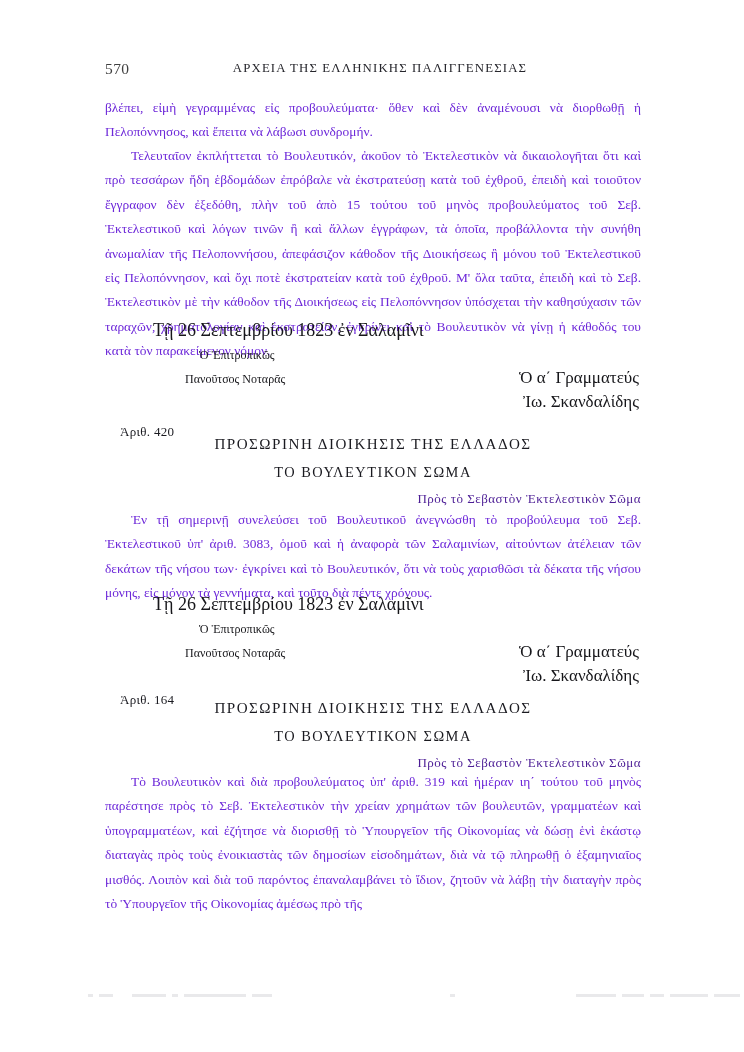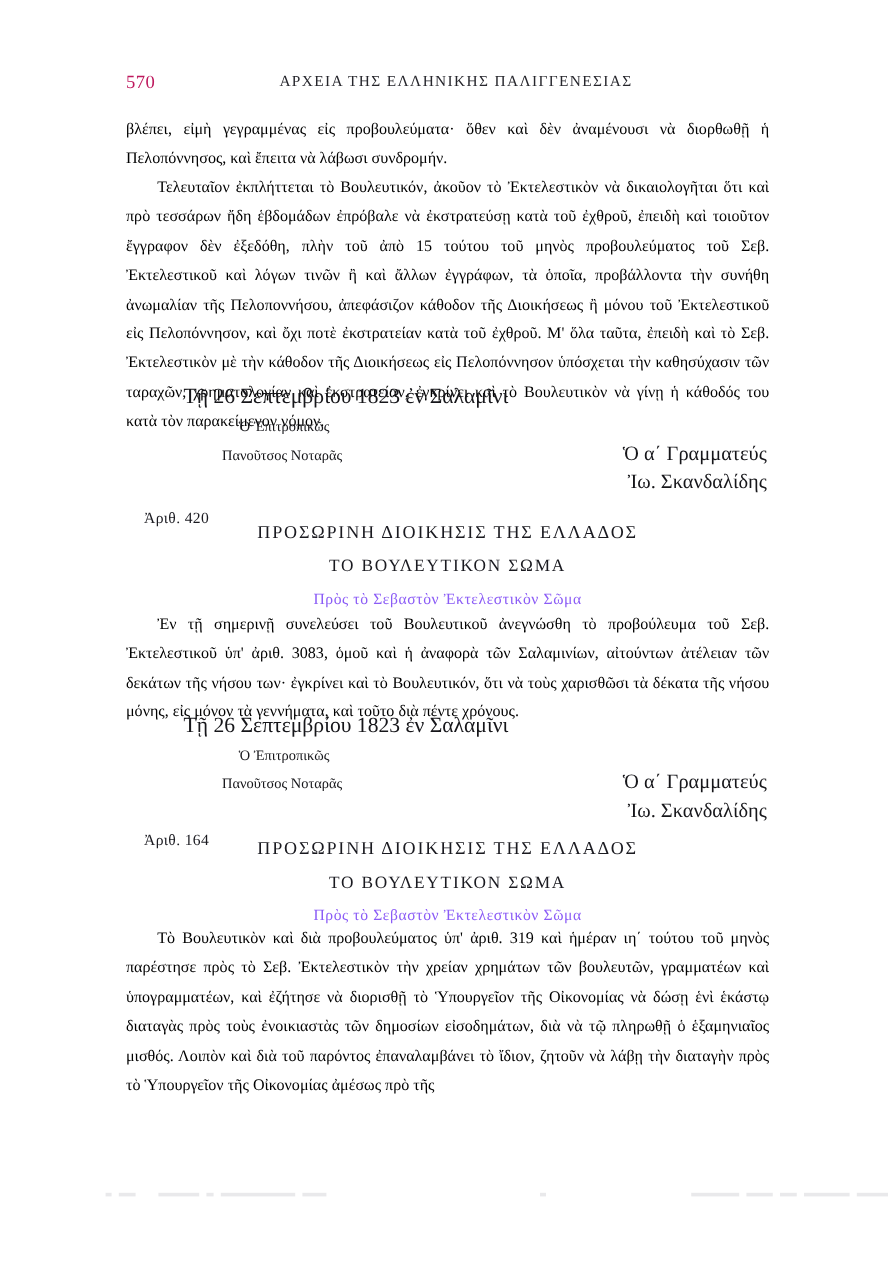--- a/index.html
+++ b/index.html
@@ -24,21 +24,21 @@
     top: 60px;
     width: 744px;
     height: 22px;
   }
   .folio {
     position: absolute;
     left: 105px;
     top: 0;
     font-size: 15.5px;
     letter-spacing: 0.4px;
-    color: #be185d;
+    color: #404040;
   }
   .runhead-title {
     position: absolute;
     left: 0;
     top: 1px;
     width: 744px;
     text-align: center;
     font-size: 12.8px;
     letter-spacing: 1.15px;
     color: #26262c;
@@ -50,21 +50,21 @@
     position: absolute;
     left: 105px;
     width: 536px;
   }
   .para {
     margin: 0;
     font-size: 13.4px;
     line-height: 24.4px;
     text-align: justify;
     text-align-last: left;
-    color: #000000;
+    color: #6d28d9;
     hyphens: none;
   }
   .para.indent { text-indent: 26px; }
   .para.cont   { text-indent: 0; }
 
   
   .sig {
     position: absolute;
     left: 105px;
     width: 536px;
@@ -121,21 +121,22 @@
   .head-sub {
     font-size: 14.4px;
     letter-spacing: 1.5px;
     line-height: 28px;
     color: #1a1a20;
   }
   .head-addr {
     font-size: 13px;
     letter-spacing: 0.5px;
     line-height: 26px;
-    color: #8b5cf6;
+    color: #4c1d95;
+    text-align: right;
   }
 
   
   .speckles {
     position: absolute;
     left: 0;
     top: 990px;
     width: 744px;
     height: 12px;
     opacity: 0.30;

